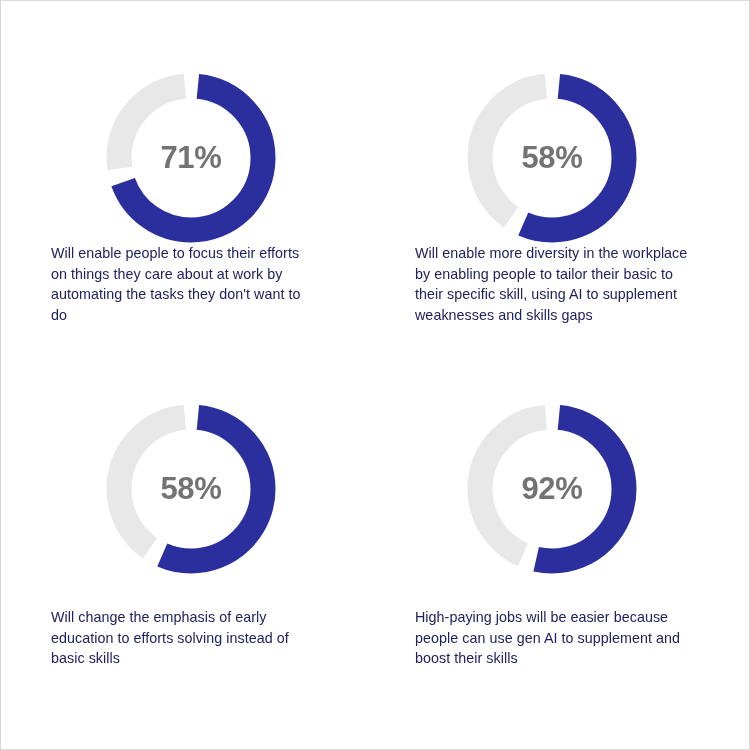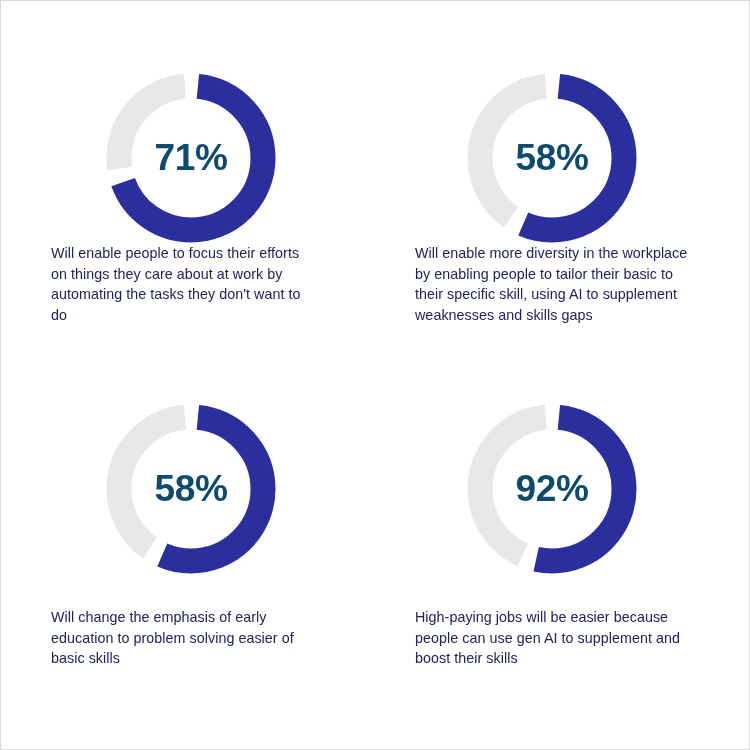--- a/index.html
+++ b/index.html
@@ -64,24 +64,24 @@
 
   .donut-value {
     position: absolute;
     left: 0;
     top: 0;
     width: 170px;
     height: 170px;
     display: flex;
     align-items: center;
     justify-content: center;
-    font-size: 37px;
+    font-size: 31px;
     font-weight: bold;
     letter-spacing: -0.3px;
-    color: #0c4a6e;
+    color: #737373;
     pointer-events: none;
   }
 
   .caption {
     width: 250px;
     font-size: 14.3px;
     line-height: 20.5px;
     color: #1F2260;
     letter-spacing: 0.05px;
   }
@@ -121,21 +121,21 @@
     </div>
 
     <div class="cell cell-r1c0">
       <div class="donut-wrap">
         <svg class="donut-svg" viewBox="0 0 170 170">
           <circle class="arc-track" cx="85" cy="85" r="72" fill="none" stroke-width="25" stroke="#E8E8E8" transform="rotate(-90 85 85)" stroke-dasharray="176.0035236891107 276.3858184278195" stroke-dashoffset="-269.3858184278195"></circle>
           <circle class="arc-value" cx="85" cy="85" r="72" fill="none" stroke-width="25" transform="rotate(-90 85 85)" stroke="#2B2F9E" stroke-dasharray="248.38581842781952 204.0035236891107" stroke-dashoffset="-7"></circle>
         </svg>
         <div class="donut-value">58%</div>
       </div>
-      <div class="caption">Will change the emphasis of early education to problem solving easier of basic skills</div>
+      <div class="caption">Will change the emphasis of early education to efforts solving instead of basic skills</div>
     </div>
 
     <div class="cell cell-r1c1">
       <div class="donut-wrap">
         <svg class="donut-svg" viewBox="0 0 170 170">
           <circle class="arc-track" cx="85" cy="85" r="72" fill="none" stroke-width="25" stroke="#E8E8E8" transform="rotate(-90 85 85)" stroke-dasharray="189.57520395261858 262.81413816431166" stroke-dashoffset="-255.81413816431163"></circle>
           <circle class="arc-value" cx="85" cy="85" r="72" fill="none" stroke-width="25" transform="rotate(-90 85 85)" stroke="#2B2F9E" stroke-dasharray="234.81413816431163 217.57520395261858" stroke-dashoffset="-7"></circle>
         </svg>
         <div class="donut-value">92%</div>
       </div>

